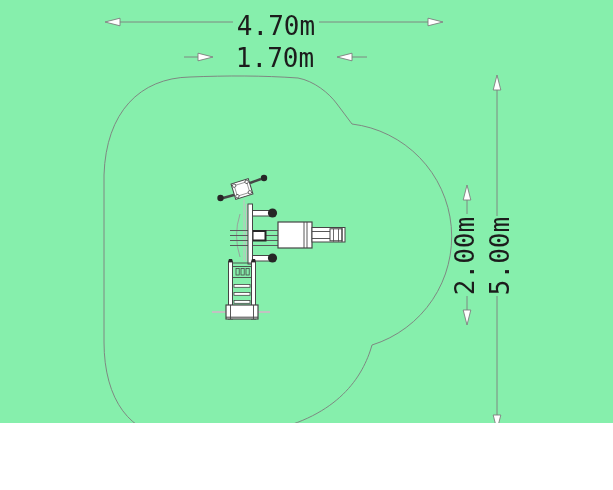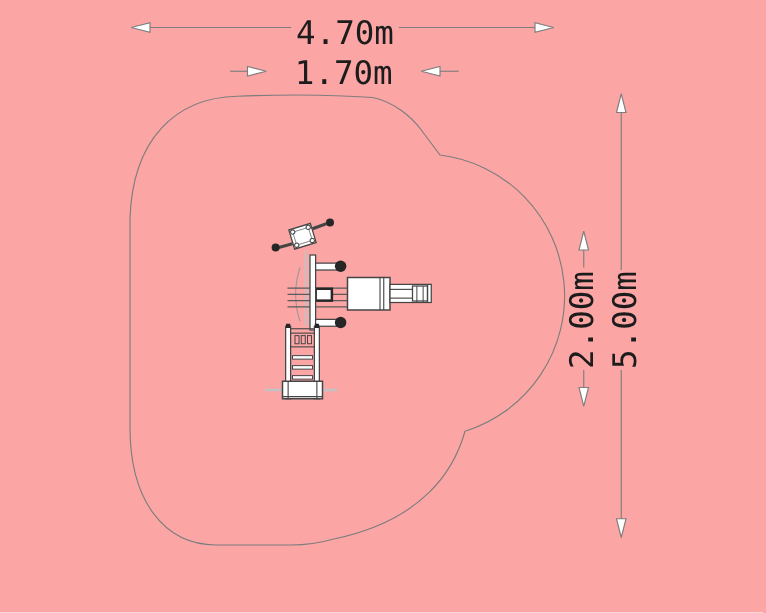--- a/index.html
+++ b/index.html
@@ -3,22 +3,22 @@
 <meta charset="utf-8">
 <style>
   html, body {
     margin: 0;
     padding: 0;
     background: #ffffff;
   }
   .canvas {
     position: relative;
     width: 613px;
-    height: 490px;
-    background: #fca5a5;
+    height: 423px;
+    background: #86efac;
     overflow: hidden;
   }
   svg {
     display: block;
   }
   .dim-text {
     font-family: "DejaVu Sans Mono", monospace;
     font-size: 26px;
     fill: #1c1c1c;
     letter-spacing: 0px;

